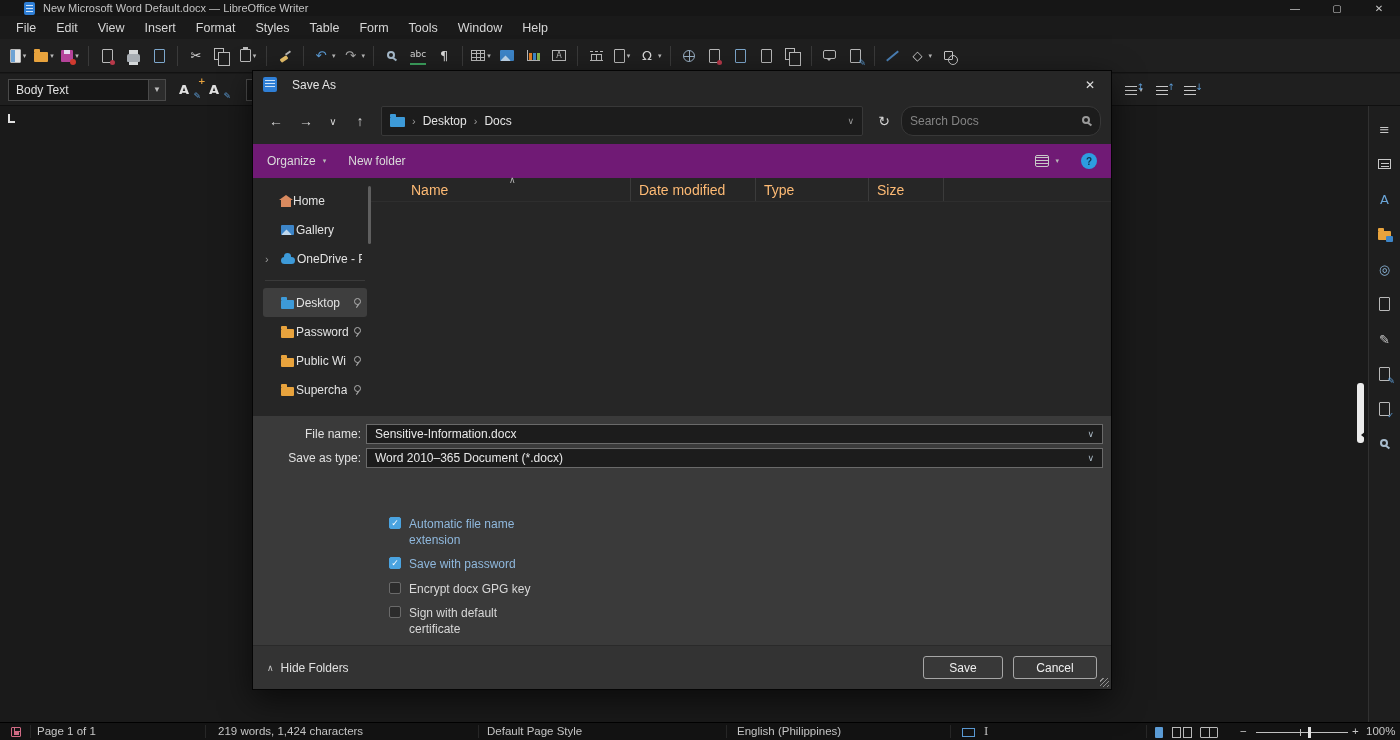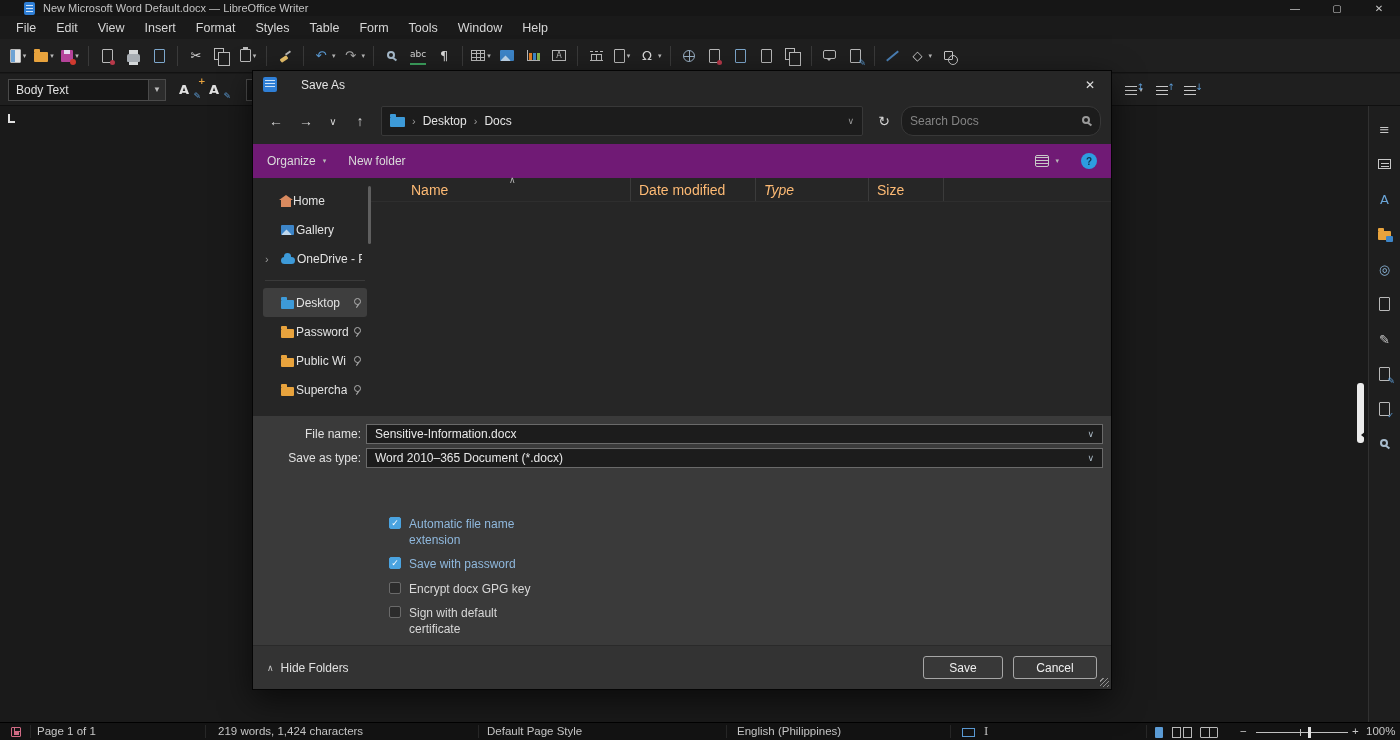--- a/index.html
+++ b/index.html
@@ -108,21 +108,21 @@
   .vbook{position:absolute;left:1200px;top:4px;width:18px;height:11px;border:1px solid #b8b8b8;border-radius:1px}
   .vbook::after{content:'';position:absolute;left:50%;top:0;bottom:0;width:1px;background:#b8b8b8}
   .zminus{position:absolute;left:1240px;top:2px}
   .ztrack{position:absolute;left:1256px;top:9px;width:92px;height:1px;background:#c0c0c0}
   .ztick{position:absolute;left:1300px;top:6px;width:1px;height:7px;background:#c0c0c0}
   .zthumb{position:absolute;left:1308px;top:4px;width:3px;height:11px;background:#e2e2e2}
   .zplus{position:absolute;left:1352px;top:2px}
   .zpct{position:absolute;left:1366px;top:2px}
   
   .dialog{position:absolute;left:252px;top:70px;width:860px;height:620px;background:#272727;border:1px solid #050505;box-shadow:0 10px 30px rgba(0,0,0,.6);display:flex;flex-direction:column}
-  .dtitle{height:27px;display:flex;align-items:center;gap:24px;padding-left:10px;background:#262626;flex:none}
+  .dtitle{height:27px;display:flex;align-items:center;gap:15px;padding-left:10px;background:#262626;flex:none}
   .dtitle .dtext{font-size:12px;color:#e4e4e4}
   .dclose{margin-left:auto;width:42px;height:27px;display:flex;align-items:center;justify-content:center;color:#e0e0e0;font-size:12px}
   .dnav{height:46px;display:flex;align-items:center;gap:4px;padding:0 10px;background:#262626;flex:none}
   .navb{width:26px;height:26px;display:flex;align-items:center;justify-content:center;font-size:14px;color:#d5d5d5;flex:none}
   .navb.smallc{font-size:10px;width:20px}
   .addr{flex:1;height:30px;background:#1c1c1c;border:1px solid #383838;border-radius:2px;display:flex;align-items:center;gap:7px;padding:0 8px;margin:0 4px;font-size:12px;color:#e4e4e4}
   .addr .bsep{color:#9a9a9a;font-size:11px}
   .addr .addr-dd{margin-left:auto;color:#9a9a9a;font-size:9px}
   .folder.tiny{width:15px;height:10px;margin-top:2px}
   .search{width:200px;height:30px;background:#1c1c1c;border:1px solid #383838;border-radius:12px;display:flex;align-items:center;padding:0 8px;flex:none}
@@ -480,21 +480,21 @@
           <span class="folder sm"></span>
           <span class="lbl">Supercha</span>
           <span class="pin"></span>
         </div>
         <span class="sscroll"></span>
       </div>
     <div class="dlist">
       <div class="dcols" id="dcols">
           <div class="dcol first" style="width: 260px;">Name</div>
           <div class="dcol" style="width: 125px;">Date modified</div>
-          <div class="dcol" style="width: 113px; font-style: italic;">Type</div>
+          <div class="dcol" style="width: 113px;">Type</div>
           <div class="dcol" style="width: 75px;">Size</div>
         </div>
       <span class="sortcaret">∧</span>
     </div>
   </div>
   <div class="dfields">
     <div class="frow">
       <span class="flabel">File name:</span>
       <div class="fcombo">
         <span>Sensitive-Information.docx</span>

